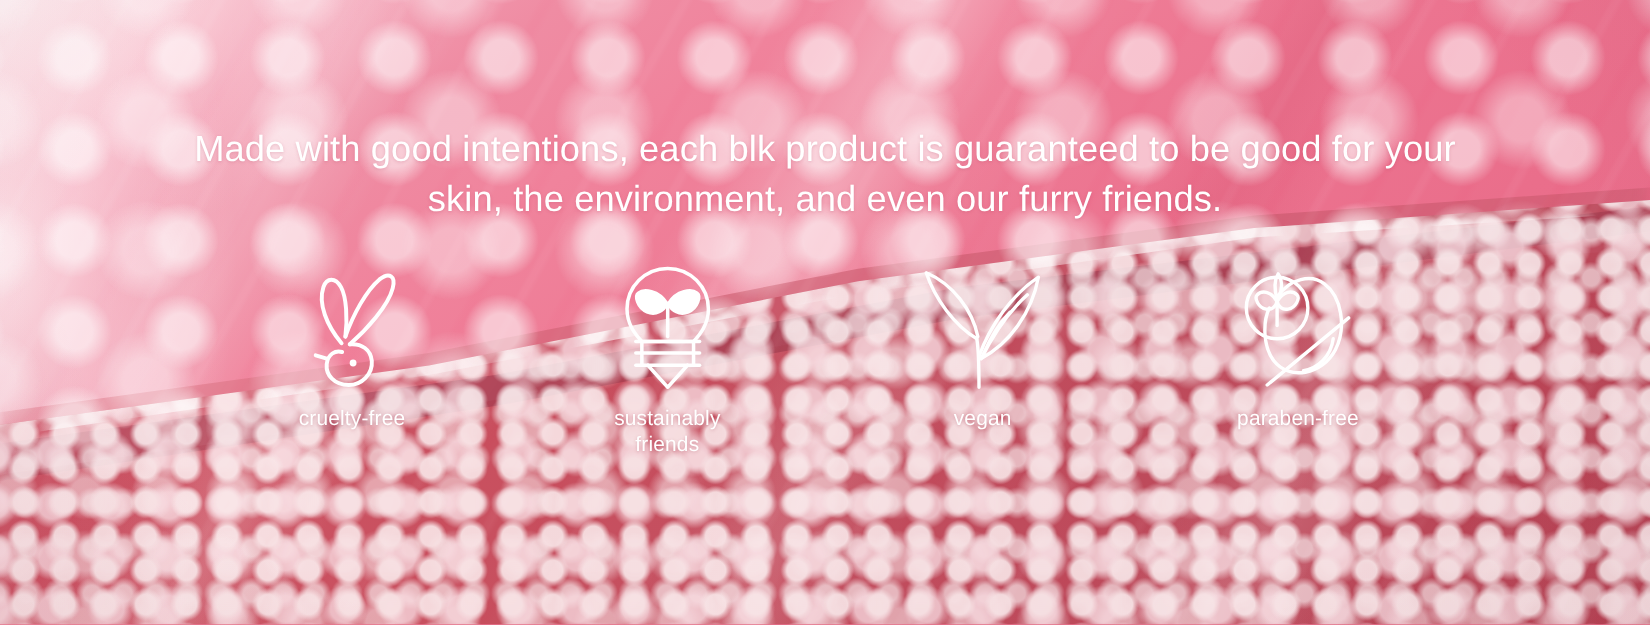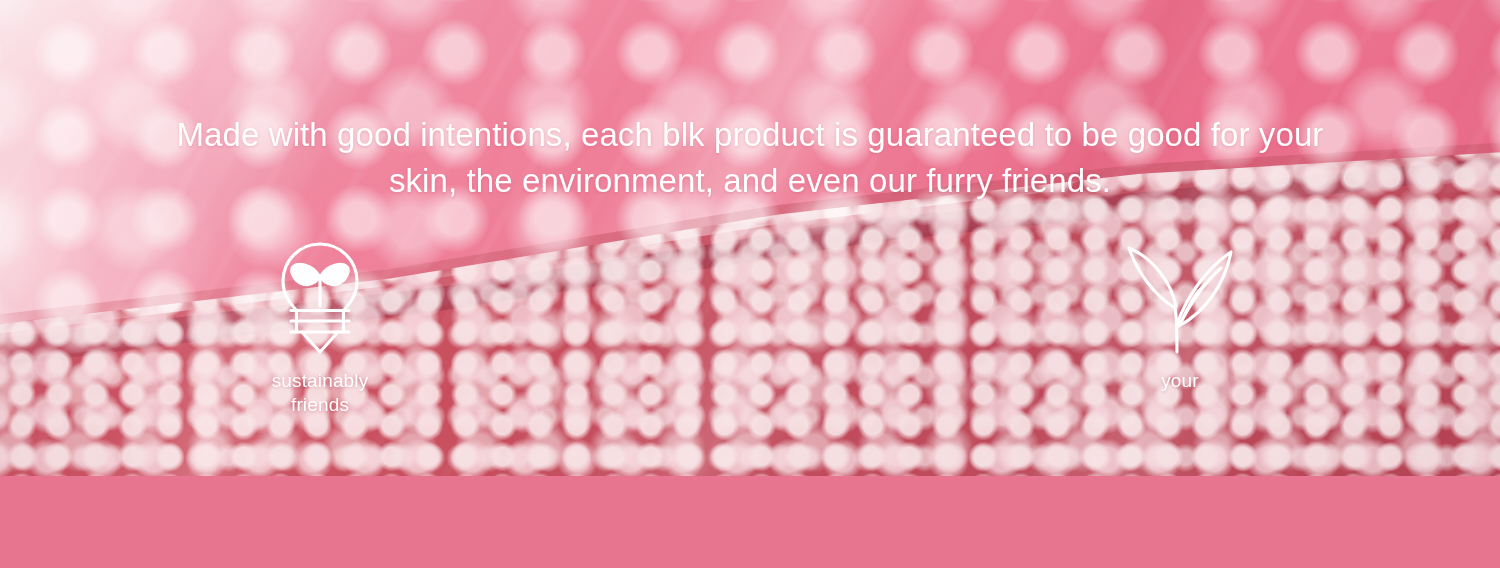--- a/index.html
+++ b/index.html
@@ -7,21 +7,21 @@
 
   html, body {
     width:1500px; height:568px;
     overflow:hidden;
     background:#e8758f;
     font-family:"Liberation Sans", sans-serif;
   }
 
   #banner {
     position:relative;
-    width:1500px; height:476px;
+    width:1500px; height:568px;
     overflow:hidden;
     isolation:isolate;
   }
 
   
   .bg-layer { position:absolute; inset:0; }
 
   
   .bg-pink {
     background:
@@ -232,20 +232,37 @@
   <div class="bg-layer bg-glitter"></div>
   <div class="bg-layer bg-glitter-light"></div>
   <div class="bg-layer bg-vignette"></div>
 
   <div class="content">
 
     <p class="headline">Made with good intentions, each blk product is guaranteed to be good for your skin, the environment, and even our furry friends.</p>
 
     <div class="badges">
 
+      <div class="badge">
+        <div class="badge-icon">
+          <svg width="86" height="116" viewBox="0 0 86 116" fill="none" stroke="#ffffff" stroke-width="3.6" stroke-linecap="round" stroke-linejoin="round">
+
+            <path d="M33.5 72 C20 56 12 36 17 21 C20 12 28 12 33 21 C38 30 39 50 37 66"></path>
+
+            <path d="M37 66 C44 46 56 24 68 14 C77 7 83 11 80 22 C76 38 56 60 41 73"></path>
+
+            <path d="M41 73 C52 72 60 78 61 88 C62 100 52 110 40 110 C27 110 19 101 20 91 C21 82 28 78 34 80"></path>
+
+            <path d="M20 86 L10 83"></path>
+
+            <circle cx="44" cy="90" r="3.1" fill="#ffffff" stroke="none"></circle>
+          </svg>
+        </div>
+        <div class="badge-label">cruelty-free</div>
+      </div>
 
       <div class="badge">
         <div class="badge-icon">
           <svg width="84" height="116" viewBox="0 0 84 116" fill="none" stroke="#ffffff" stroke-width="3.2" stroke-linecap="round" stroke-linejoin="round">
 
             <path d="M42 4 C62.5 4 79 20.5 79 41 C79 55 71.5 64 65.5 70.5 L18.5 70.5 C12.5 64 5 55 5 41 C5 20.5 21.5 4 42 4 Z"></path>
 
             <path d="M18.5 70.5 L18.5 92"></path>
             <path d="M65.5 70.5 L65.5 92"></path>
 
@@ -274,19 +291,39 @@
 
             <path d="M50 68 C30 56 12 32 4 8 C28 18 46 42 51 66"></path>
 
             <path d="M52 84 C62 56 82 28 106 12 C100 44 80 72 54 86"></path>
 
             <path d="M54 86 C64 66 78 44 96 28"></path>
 
             <path d="M56 82 C62 68 70 54 80 44"></path>
           </svg>
         </div>
-        <div class="badge-label">your</div>
+        <div class="badge-label">vegan</div>
       </div>
 
+      <div class="badge">
+        <div class="badge-icon">
+          <svg width="104" height="116" viewBox="0 0 104 116" fill="none" stroke="#ffffff" stroke-width="3.1" stroke-linecap="round" stroke-linejoin="round">
+
+            <path d="M33 30 C45 13 64 9 76 18 C92 30 96 58 86 78 C74 101 44 106 30 88 C20 75 20 52 26 40"></path>
+
+            <path d="M84 68 C82 84 70 95 57 97"></path>
+
+            <circle cx="33" cy="40" r="28"></circle>
+
+            <path d="M33 56 L33 30"></path>
+            <path d="M33 34 C27 24 19 24 15 28 C12 31 16 40 23 41 C28 42 32 39 33 34 Z"></path>
+            <path d="M33 34 C39 24 47 24 51 28 C54 31 50 40 43 41 C38 42 34 39 33 34 Z"></path>
+            <path d="M33 32 C30 22 31 14 34 9 C38 15 38 24 34 32 Z"></path>
+
+            <path d="M98 49 L24 110"></path>
+          </svg>
+        </div>
+        <div class="badge-label">paraben-free</div>
+      </div>
 
     </div>
   </div>
 </div>
 
 </body></html>

